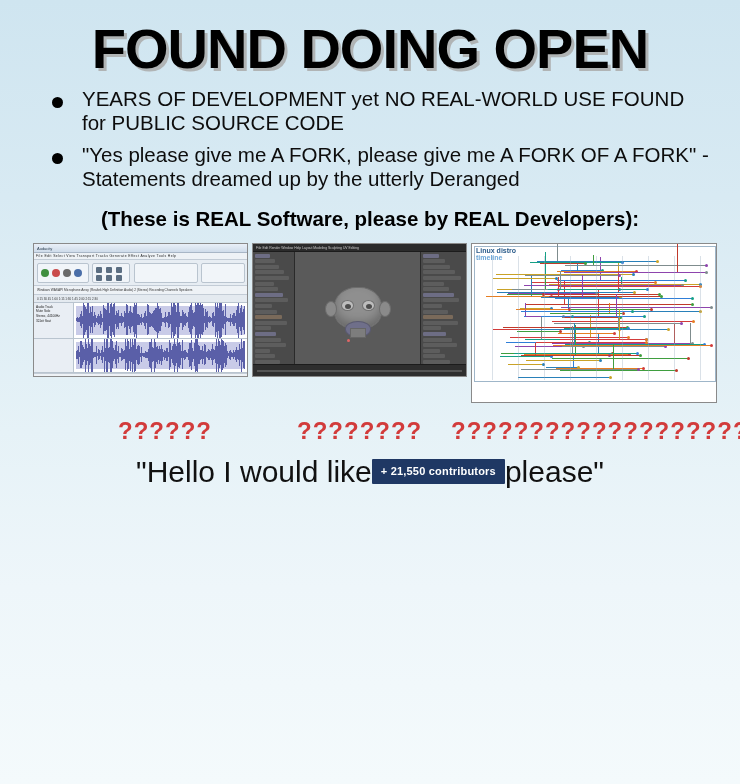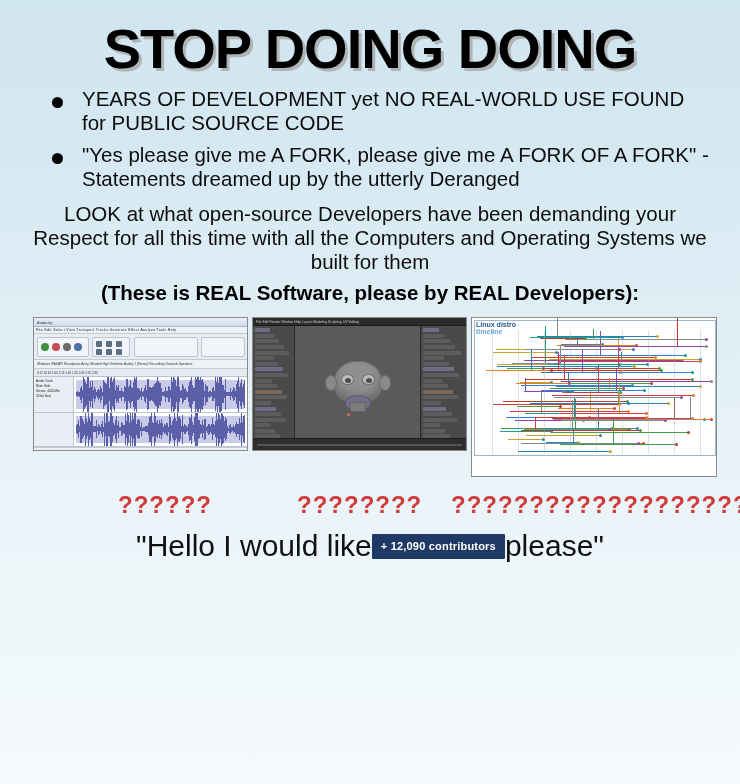--- a/index.html
+++ b/index.html
@@ -234,30 +234,29 @@
     text-align: center; font-size: 22px; font-weight: bold; color: #111;
     margin-top: 6px;
   }
 </style>
 </head>
 <body>
 
 <div class="wrap">
 
   <div class="title">
-    <span>STOP DOING DOING</span>
+    <span>FOUND DOING OPEN</span>
   </div>
 
 
   <ul class="bullets">
     <li><span class="dot"></span><span>YEARS OF DEVELOPMENT yet NO REAL-WORLD USE FOUND for PUBLIC SOURCE CODE</span></li>
     <li><span class="dot"></span><span>"Yes please give me A FORK, please give me A FORK OF A FORK" - Statements dreamed up by the utterly Deranged</span></li>
   </ul>
 
-  <div class="para">LOOK at what open-source Developers have been demanding your Respect for all this time with all the Computers and Operating Systems we built for them</div>
   <div class="para-bold">(These is REAL Software, please by REAL Developers):</div>
 
   <div class="shots">
 
     <div class="shot" id="shot-audacity">
       <div class="aud-title">Audacity</div>
       <div class="aud-menu">File  Edit  Select  View  Transport  Tracks  Generate  Effect  Analyze  Tools  Help</div>
       <div class="aud-tools">
         <div class="grp" style="left:3px; width:52px;">
           <span class="aud-tbtn" style="left:3px; top:5px; background:#3f8f3f;"></span>
@@ -904,16 +903,16 @@
 
   </div>
 
   <div class="qrow">
     <span class="q" id="q1">??????</span>
     <span class="q" id="q2">????????</span>
     <span class="q" id="q3">????????????????????</span>
   </div>
 
   <div class="quote">
-    <span>"Hello I would like</span><span class="badge">+ 12,090 contributors</span><span>please"</span>
+    <span>"Hello I would like</span><span class="badge">+ 21,550 contributors</span><span>please"</span>
   </div>
 
 </div>
 
 </body></html>

